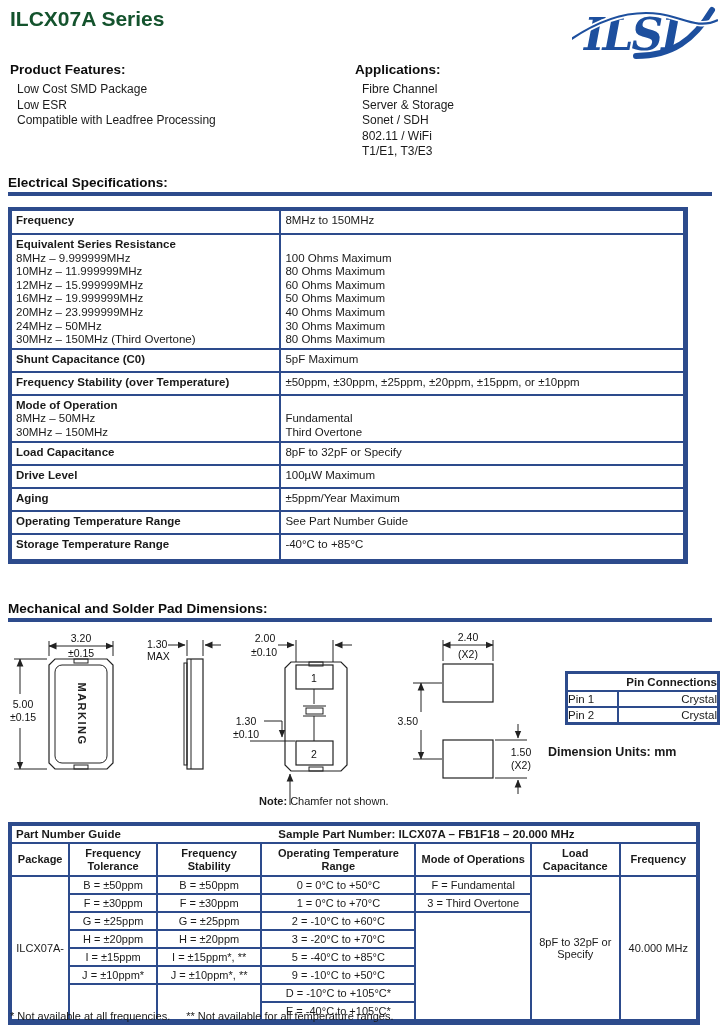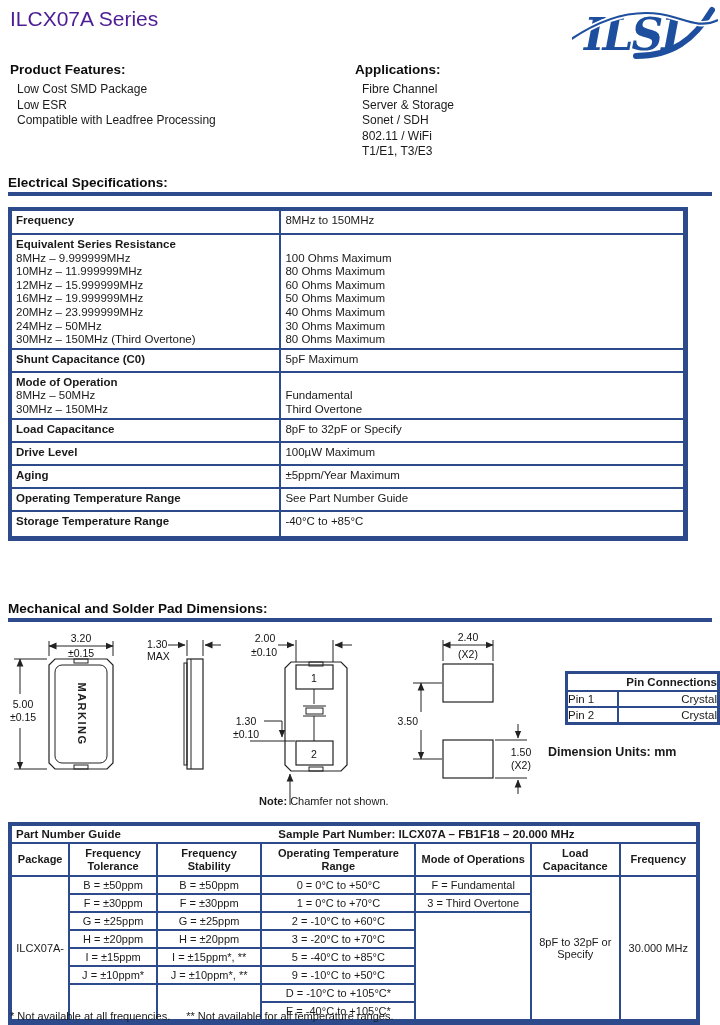--- a/index.html
+++ b/index.html
@@ -1,19 +1,19 @@
 <!DOCTYPE html>
 <html><head>
 <meta charset="utf-8">
 <style>
   html,body{margin:0;padding:0}
   body{width:720px;height:1025px;position:relative;background:#fff;
        font-family:"Liberation Sans",sans-serif;color:#1a1a1a;overflow:hidden}
   .abs{position:absolute}
-  .h1{font-size:21px;font-weight:normal;color:#4c1d95}
+  .h1{font-size:21px;font-weight:bold;color:#14532d}
   .sec-h{font-size:13.5px;font-weight:bold;color:#0d0d0d}
   .rule{background:#2d4b8c;height:4px}
   .feat-item{font-size:12px;line-height:15.5px}
   table{border-collapse:collapse}
 
   
   .etable{position:absolute;left:8px;top:207px;width:680px;border:4px solid #2d4b8c;border-right-width:5px;border-bottom-width:5px}
   .etable td{border:2px solid #2d4b8c;font-size:11.5px;vertical-align:top;padding:3px 4px 1px}
   .etable td.lbl{font-weight:bold}
   .etable tr.std td{height:17px}
@@ -105,20 +105,24 @@
       <div class="subline">60 Ohms Maximum</div>
       <div class="subline">50 Ohms Maximum</div>
       <div class="subline">40 Ohms Maximum</div>
       <div class="subline">30 Ohms Maximum</div>
       <div class="subline">80 Ohms Maximum</div>
     </td>
   </tr>
   <tr class="std">
     <td class="lbl">Shunt Capacitance (C0)</td>
     <td>5pF Maximum</td>
+  </tr>
+  <tr class="std">
+    <td class="lbl">Frequency Stability (over Temperature)</td>
+    <td>±50ppm, ±30ppm, ±25ppm, ±20ppm, ±15ppm, or ±10ppm</td>
   </tr>
   <tr>
     <td class="lbl">
       <div class="subline" style="font-weight:bold">Mode of Operation</div>
       <div class="subline">8MHz – 50MHz</div>
       <div class="subline">30MHz – 150MHz</div>
     </td>
     <td>
       <div class="subline blank"></div>
       <div class="subline">Fundamental</div>
@@ -283,21 +287,21 @@
     <td class="ch">Load Capacitance</td>
     <td class="ch">Frequency</td>
   </tr>
   <tr>
     <td rowspan="8">ILCX07A-</td>
     <td>B = ±50ppm</td>
     <td>B = ±50ppm</td>
     <td>0 = 0°C to +50°C</td>
     <td>F = Fundamental</td>
     <td rowspan="8">8pF to 32pF or Specify</td>
-    <td rowspan="8">30.000 MHz</td>
+    <td rowspan="8">40.000 MHz</td>
   </tr>
   <tr>
     <td>F = ±30ppm</td>
     <td>F = ±30ppm</td>
     <td>1 = 0°C to +70°C</td>
     <td>3 = Third Overtone</td>
   </tr>
   <tr>
     <td>G = ±25ppm</td>
     <td>G = ±25ppm</td>

